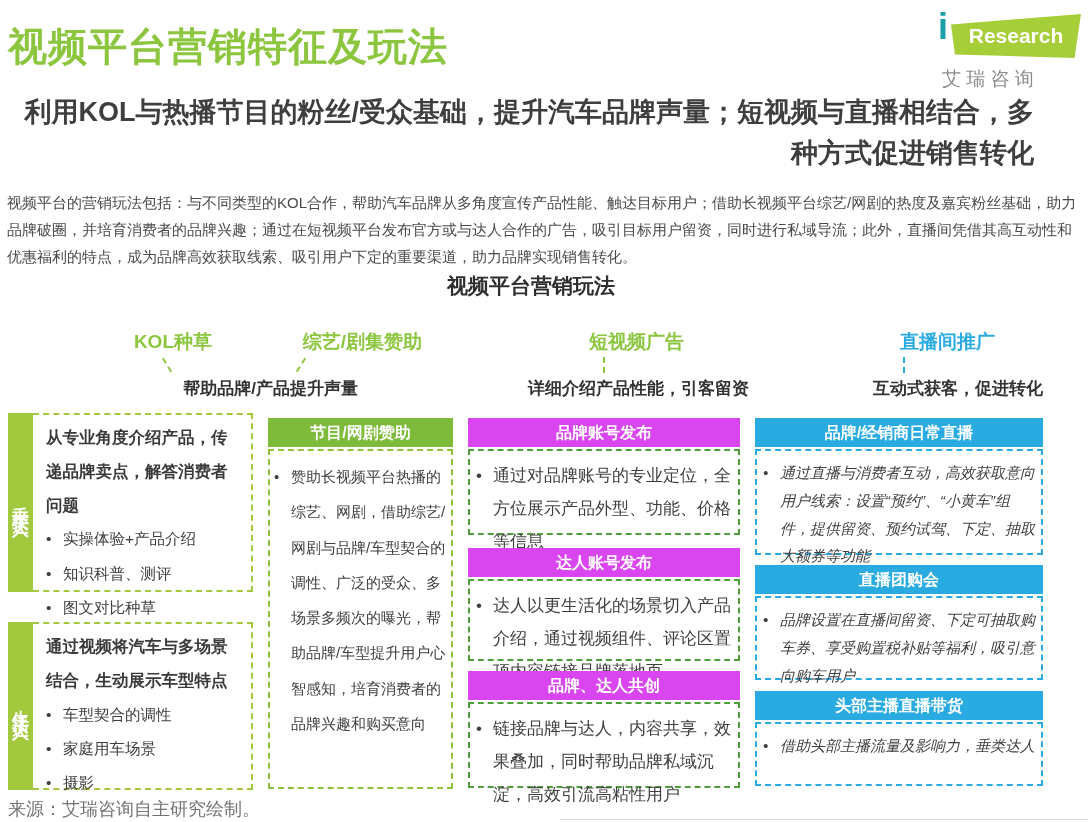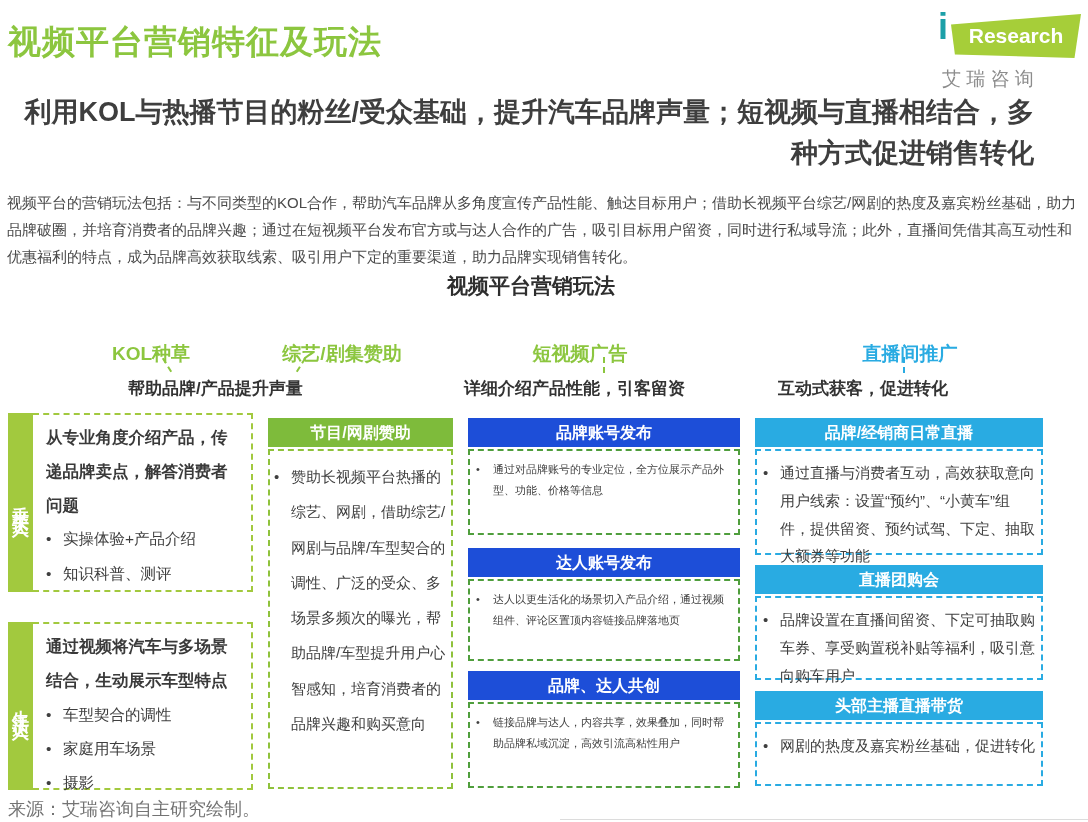--- a/index.html
+++ b/index.html
@@ -1,86 +1,86 @@
 <!DOCTYPE html>
 <html><head>
 <meta charset="utf-8">
 <style>
   html,body{margin:0;padding:0;background:#ffffff;}
   body{font-family:"Liberation Sans",sans-serif;}
   .page{position:relative;width:1088px;height:822px;background:#ffffff;overflow:hidden;}
 
-  .title{position:absolute;left:8px;top:20px;font-size:33px;font-weight:700;color:#8CC63F;letter-spacing:1px;}
+  .title{position:absolute;left:8px;top:20px;font-size:39px;font-weight:700;color:#8CC63F;letter-spacing:1px;}
 
   
   .logo{position:absolute;left:938px;top:8px;width:148px;height:72px;}
   .logo-i{position:absolute;left:0px;top:-2px;color:#1CA0A8;font-size:36px;font-weight:700;}
   .logo-banner{position:absolute;left:13px;top:6px;width:130px;height:44px;background:#A6CE39;
     clip-path:polygon(0 24%,100% 0,95% 100%,3% 92%);display:flex;align-items:center;justify-content:center;
     color:#ffffff;font-size:21px;font-weight:600;}
   .logo-sub{position:absolute;left:4px;top:58px;width:142px;display:flex;justify-content:space-between;
     font-size:19px;color:#8C8C8C;}
 
   .subtitle{position:absolute;left:8px;top:92px;width:1026px;font-size:27px;font-weight:700;color:#3E3E3E;line-height:1.5;text-align:right;}
   .intro{position:absolute;left:7px;top:189px;width:1076px;font-size:15px;color:#4A4A4A;line-height:1.8;}
   .diagram-title{position:absolute;left:0;top:272px;width:1062px;text-align:center;font-size:21px;font-weight:700;color:#2E2E2E;}
 
-  .cat{position:absolute;top:329px;text-align:center;font-size:19px;font-weight:700;color:#8CC63F;margin-top:12px;}
+  .cat{position:absolute;top:329px;text-align:right;font-size:19px;font-weight:700;color:#8CC63F;}
   .cat1{left:90px;width:122px;}
   .cat2{left:262px;width:160px;}
-  .cat3{left:500px;width:160px;}
+  .cat3{left:524px;width:160px;}
   .cat4{left:825px;width:170px;color:#29ABE2;}
 
   .conn{position:absolute;top:357px;height:16px;width:0;border-left:2px dashed #8CC63F;}
   .conn1{left:166px;transform:rotate(-32deg);}
   .conn2{left:300px;transform:rotate(32deg);}
   .conn3{left:603px;}
   .conn4{left:903px;border-left-color:#29ABE2;}
 
-  .caption{position:absolute;top:377px;text-align:left;font-size:17px;font-weight:700;color:#333333;}
+  .caption{position:absolute;top:377px;text-align:right;font-size:17px;font-weight:700;color:#333333;}
   .cap1{left:128px;width:230px;}
   .cap2{left:464px;width:285px;}
   .cap3{left:778px;width:265px;}
 
   
   .tabbox{position:absolute;left:8px;width:245px;display:flex;}
   .tabbox1{top:413px;height:179px;}
   .tabbox2{top:622px;height:168px;}
   .vtab{width:25px;flex:none;background:#A2C93E;color:#ffffff;display:flex;align-items:center;justify-content:center;
     writing-mode:vertical-rl;font-size:17px;font-weight:700;letter-spacing:5px;}
   .tabbox-body{flex:1;border:2px dashed #A2C93E;border-left:none;padding:6px 10px 4px 13px;box-sizing:border-box;}
   .tabbox-title{font-size:16.5px;font-weight:700;color:#3A3A3A;line-height:2.05;}
   .tabbox .bullet{font-size:15.5px;color:#3F3F3F;line-height:2.2;}
 
   
   .hbox{position:absolute;box-sizing:border-box;}
   .hbox-header{height:29px;line-height:29px;text-align:center;color:#ffffff;font-weight:700;font-size:16px;}
   .hbox-body{margin-top:2px;box-sizing:border-box;padding:8px 6px 0 6px;}
   .green2 .hbox-header{background:#7EBB3B;}
   .green2 .hbox-body{border:2px dashed #8FC23C;}
-  .green3 .hbox-header{background:#1d4ed8;}
+  .green3 .hbox-header{background:#d946ef;}
   .green3 .hbox-body{border:2px dashed #4F9E3C;}
   .blue .hbox-header{background:#29ABE2;}
   .blue .hbox-body{border:2px dashed #29ABE2;}
 
   .col2box{left:268px;top:418px;width:185px;}
   .col2box .hbox-body{height:340px;padding:8px 4px 0 4px;}
   .col2box .bullet{font-size:15px;color:#3F3F3F;line-height:2.35;}
 
   .col3box{left:468px;width:272px;}
   .c3b1{top:418px;} .c3b1 .hbox-body{height:86px;}
   .c3b2{top:548px;} .c3b2 .hbox-body{height:82px;}
   .c3b3{top:671px;} .c3b3 .hbox-body{height:86px;}
-  .col3box .bullet{font-size:11px;color:#3F3F3F;line-height:1.95;}
+  .col3box .bullet{font-size:17px;color:#3F3F3F;line-height:1.95;}
 
   .col4box{left:755px;width:288px;}
   .c4b1{top:418px;} .c4b1 .hbox-body{height:106px;}
   .c4b2{top:565px;} .c4b2 .hbox-body{height:84px;}
   .c4b3{top:691px;} .c4b3 .hbox-body{height:64px;}
-  .col4box .bullet{font-size:15px;color:#3F3F3F;line-height:1.85;}
+  .col4box .bullet{font-size:15px;color:#3F3F3F;line-height:1.85;font-style:italic;}
 
   .bullet{display:flex;}
   .dot{flex:none;width:17px;text-align:left;}
   .dot::before{content:"•";}
   .bt{flex:1;}
 
   .source{position:absolute;left:8px;top:797px;font-size:18px;color:#737373;}
   .bottom-line{position:absolute;left:560px;top:819px;width:528px;height:1px;background:#DCDCDC;}
 </style>
 </head>
@@ -123,20 +123,24 @@
     <div class="tabbox-body">
       <div class="tabbox-title">从专业角度介绍产品，传递品牌卖点，解答消费者问题</div>
       <div class="bullet">
           <span class="dot"></span>
           <span class="bt">实操体验+产品介绍</span>
         </div>
       <div class="bullet">
           <span class="dot"></span>
           <span class="bt">知识科普、测评</span>
         </div>
+      <div class="bullet">
+          <span class="dot"></span>
+          <span class="bt">图文对比种草</span>
+        </div>
     </div>
   </div>
 
   <div class="tabbox tabbox2">
     <div class="vtab">生活达人</div>
     <div class="tabbox-body">
       <div class="tabbox-title">通过视频将汽车与多场景结合，生动展示车型特点</div>
       <div class="bullet">
           <span class="dot"></span>
           <span class="bt">车型契合的调性</span>
@@ -210,21 +214,21 @@
           <span class="bt">品牌设置在直播间留资、下定可抽取购车券、享受购置税补贴等福利，吸引意向购车用户</span>
         </div>
     </div>
   </div>
 
   <div class="hbox blue col4box c4b3">
     <div class="hbox-header">头部主播直播带货</div>
     <div class="hbox-body">
       <div class="bullet">
           <span class="dot"></span>
-          <span class="bt">网剧的热度及嘉宾粉丝基础，促进转化</span>
+          <span class="bt">借助头部主播流量及影响力，垂类达人</span>
         </div>
     </div>
   </div>
 
   <div class="source">来源：艾瑞咨询自主研究绘制。</div>
   <div class="bottom-line"></div>
 
 </div>
 
 </body></html>

